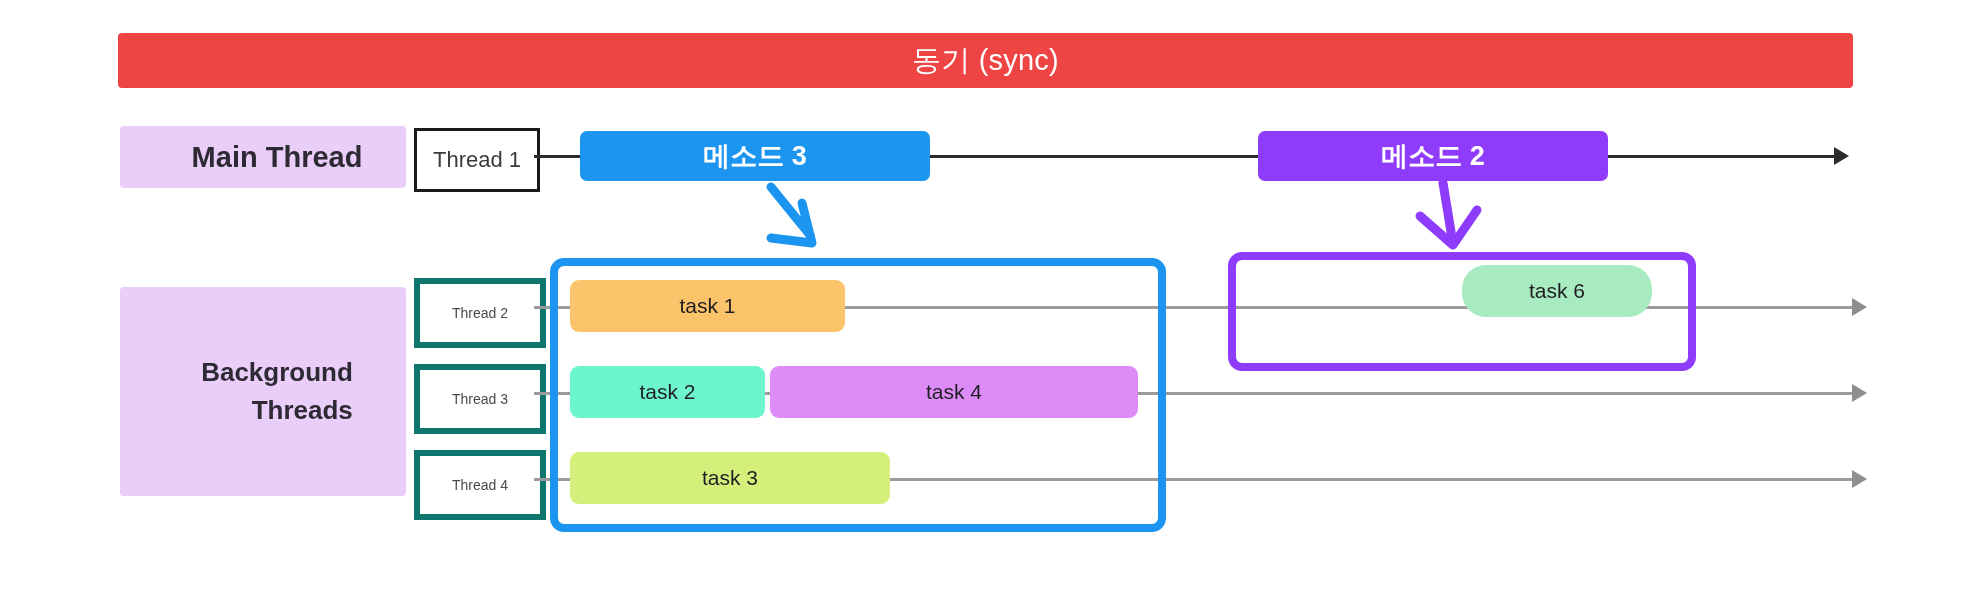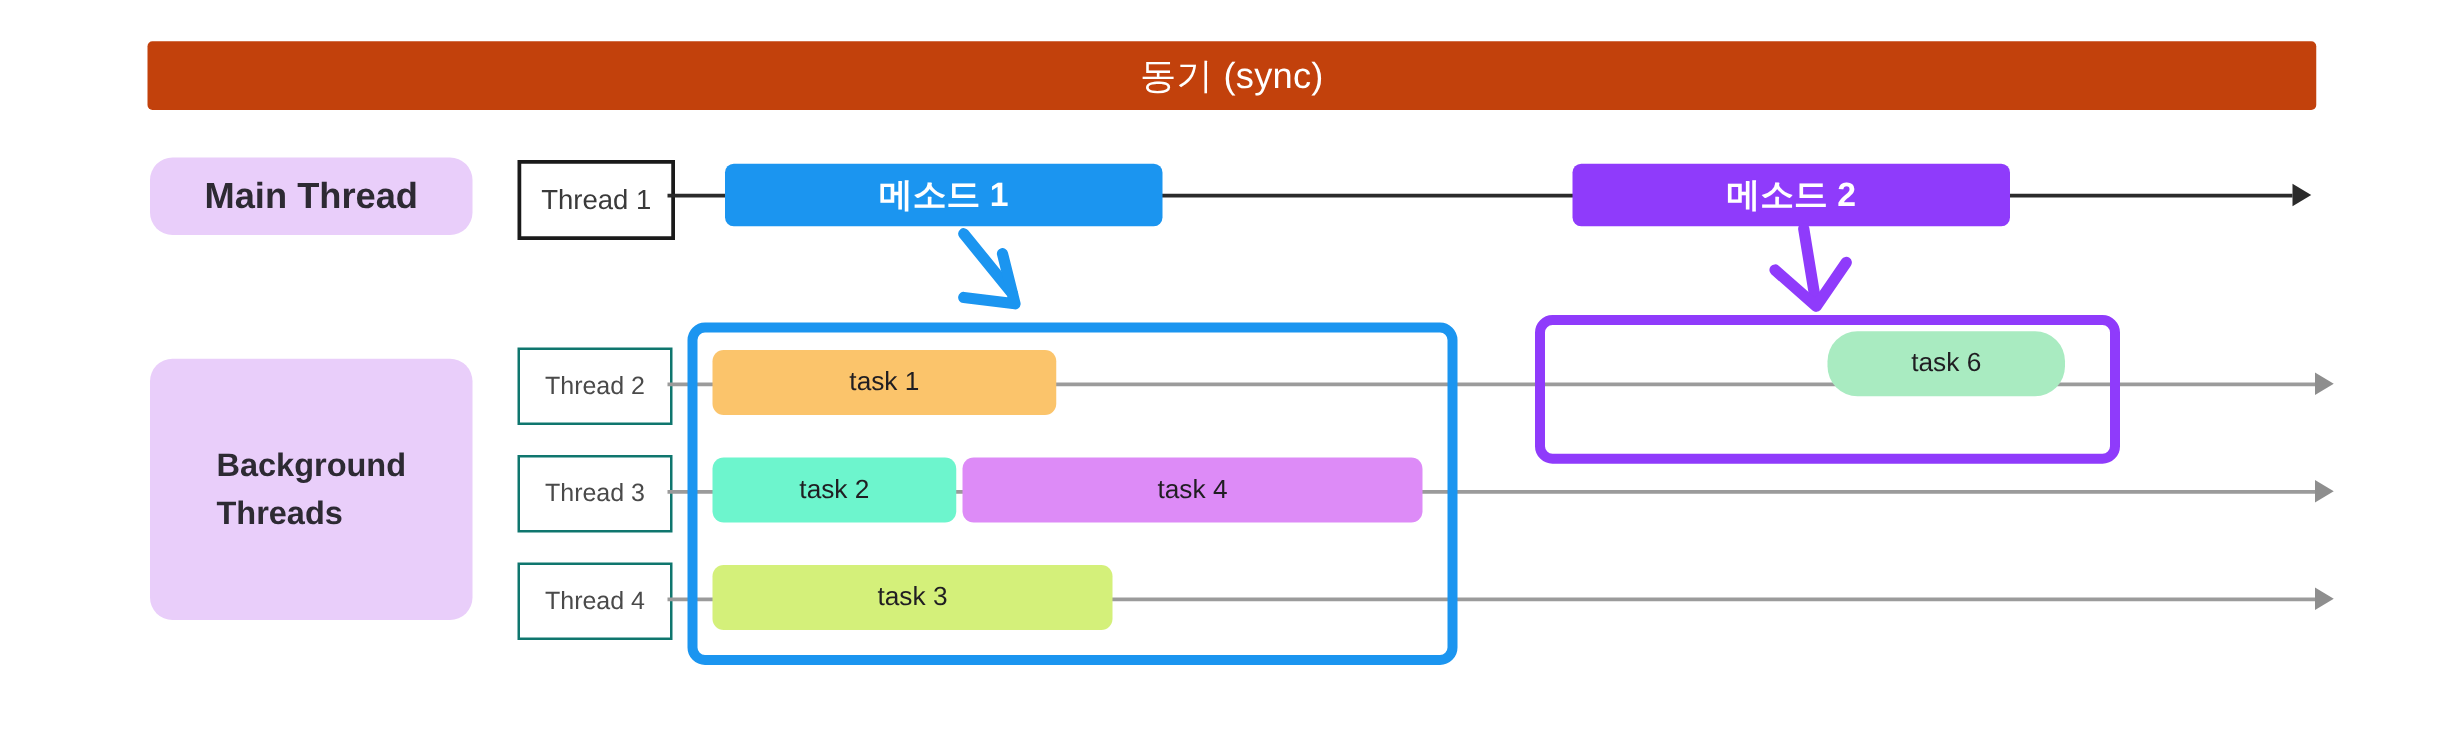--- a/index.html
+++ b/index.html
@@ -37,27 +37,28 @@
     color: #ffffff;
     font-size: 29px;
     font-weight: 400;
     letter-spacing: 0.2px;
   }
 
   
   .sec-label {
     position: absolute;
     background: #e9cefa;
-    border-radius: 18px;
-    display: flex;
-    align-items: center;
-    justify-content: center;
-    text-align: left;
+    border-radius: 4px;
+    display: flex;
+    align-items: center;
+    justify-content: center;
+    text-align: right;
     color: #2d2a33;
     font-weight: bold;
+    padding-left: 28px;
   }
   .sec-label.main {
     left: 120px;
     top: 126px;
     width: 258px;
     height: 62px;
     font-size: 29px;
   }
   .sec-label.bg {
     left: 120px;
@@ -82,22 +83,22 @@
     top: 128px;
     width: 120px;
     height: 58px;
     border: 3px solid #1a1a1a;
     font-size: 22px;
   }
   .thread-box.bgt {
     left: 414px;
     width: 120px;
     height: 58px;
-    border: 2px solid #0f766e;
-    font-size: 20px;
+    border: 6px solid #0f766e;
+    font-size: 14px;
     color: #4a4a4a;
   }
 
   
   .rail {
     position: absolute;
     height: 3px;
     background: #2b2b2b;
   }
   .rail.grey { background: #9b9b9b; height: 3px; }
@@ -153,42 +154,42 @@
     width: 1969px;
     height: 595px;
     pointer-events: none;
   }
 </style>
 </head>
 <body>
 
 <div id="stage">
 
-  <div class="title-bar" style="background: #c2410c;">
+  <div class="title-bar" style="background: #ef4444;">
     <span class="title-text" style="color: rgb(255, 255, 255);">동기 (sync)</span>
   </div>
 
   <div class="sec-label main" style="background: rgb(233, 206, 250);">
     <span>Main Thread</span>
   </div>
   <div class="sec-label bg" style="background: rgb(233, 206, 250);">
     <span>
       <span>Background</span><br>
       <span>Threads</span>
     </span>
   </div>
 
   <div class="thread-box t1">
     <span>Thread 1</span>
   </div>
 
   <div class="rail" style="left: 534px; top: 155px; width: 1300px; background: rgb(43, 43, 43);"></div>
   <div class="rail-head" style="left:1834px; top:147px;"></div>
 
-  <div class="method-bar" style="left: 580px; top: 131px; width: 350px; background: rgb(27, 149, 240);">메소드 1</div>
+  <div class="method-bar" style="left: 580px; top: 131px; width: 350px; background: rgb(27, 149, 240);">메소드 3</div>
   <div class="method-bar" style="left: 1258px; top: 131px; width: 350px; background: rgb(143, 59, 251);">메소드 2</div>
 
   <div class="thread-box bgt" style="top:278px;">
     <span>Thread 2</span>
   </div>
   <div class="rail grey" style="left: 534px; top: 306px; width: 1318px; background: rgb(155, 155, 155);"></div>
   <div class="rail-head grey" style="left:1852px; top:298px;"></div>
 
   <div class="thread-box bgt" style="top:364px;">
     <span>Thread 3</span>

